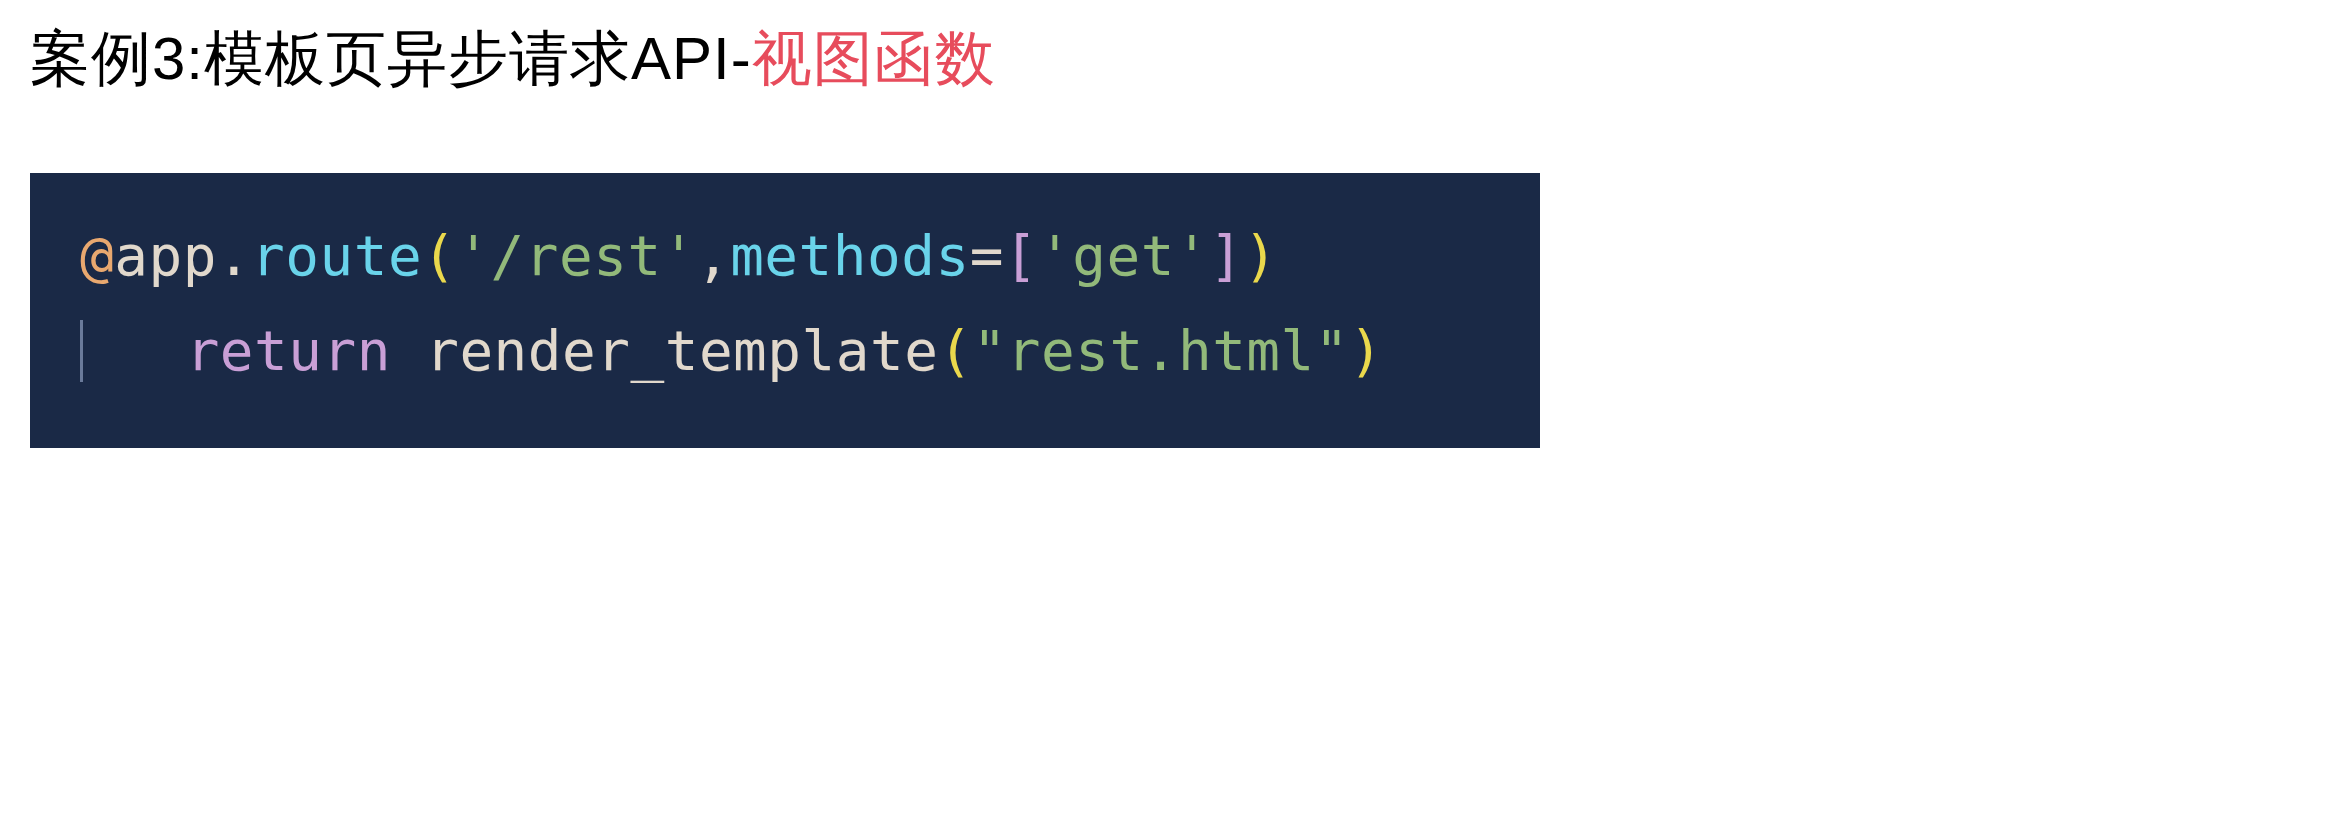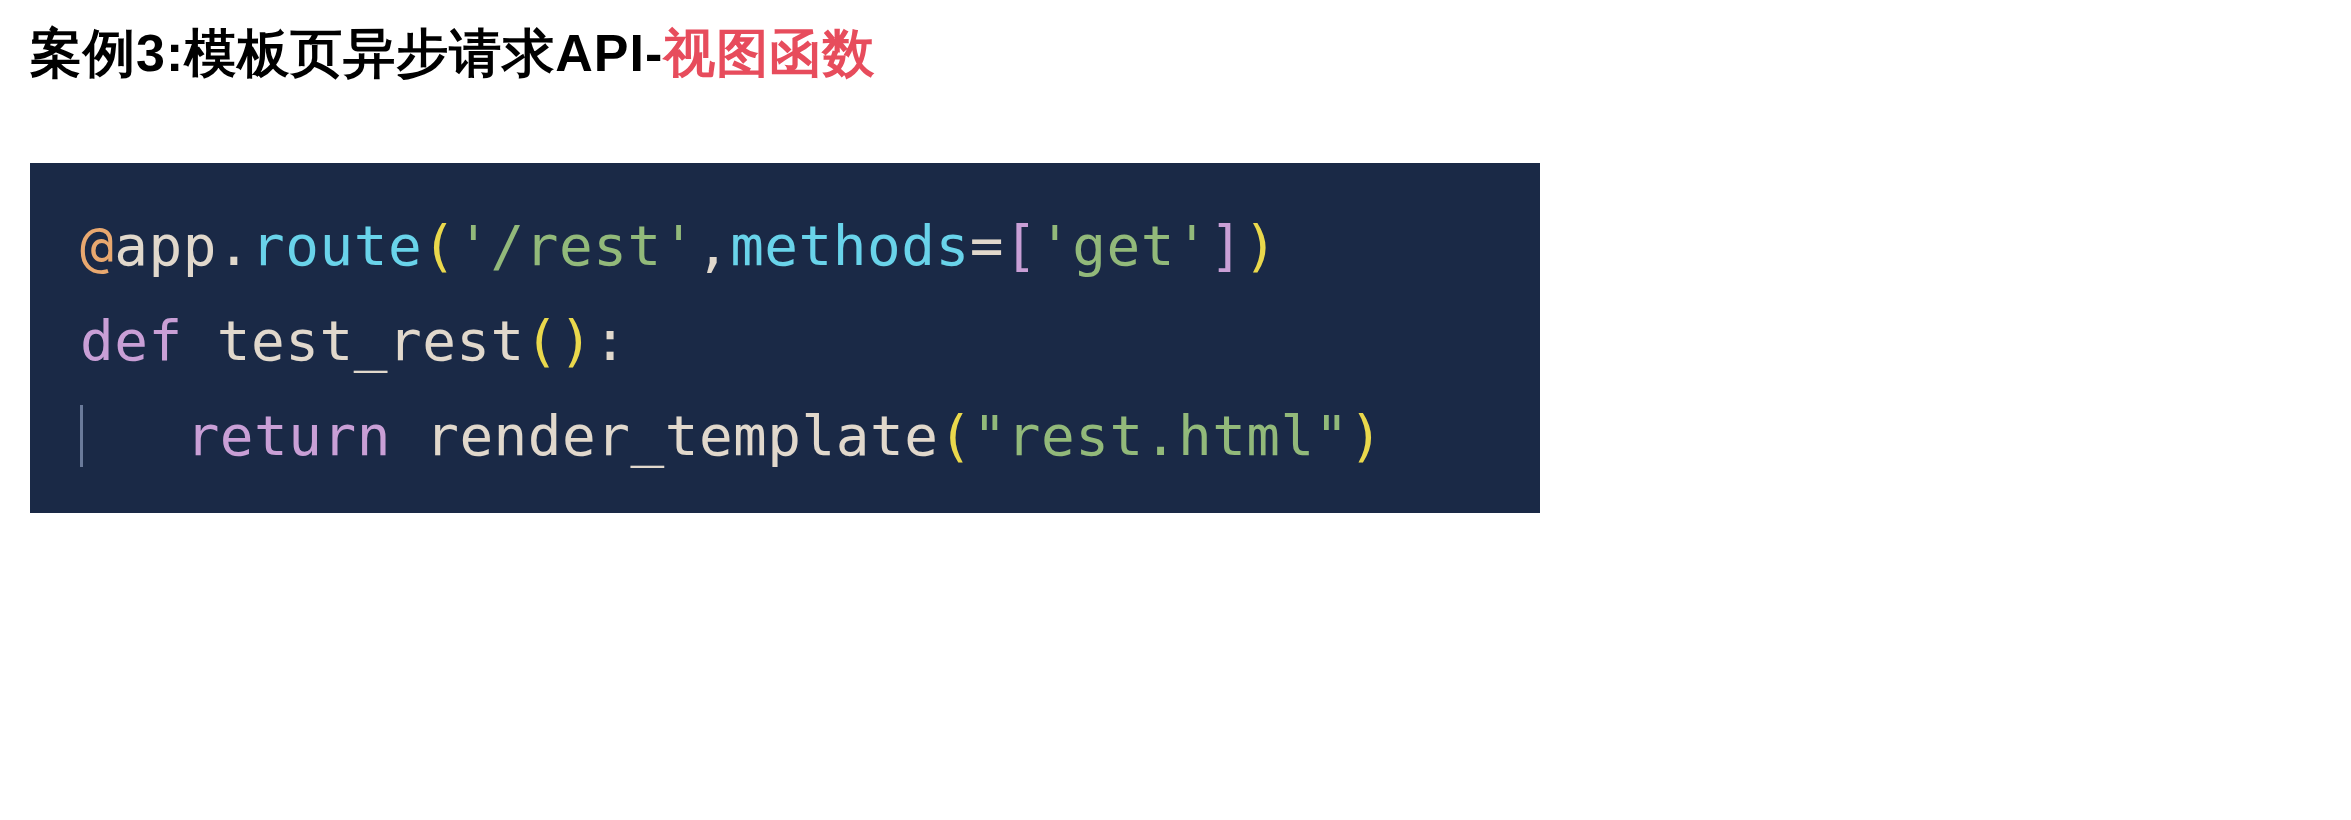--- a/index.html
+++ b/index.html
@@ -3,33 +3,33 @@
   <meta charset="utf-8">
   <style>
     * { margin: 0; padding: 0; box-sizing: border-box; }
     body {
       background: #ffffff;
       font-family: "PingFang SC", "Microsoft YaHei", "Hiragino Sans GB", sans-serif;
       padding: 20px 30px;
       width: 2351px;
     }
     .heading {
-      font-size: 52px;
-      font-weight: 700;
+      font-size: 60px;
+      font-weight: 400;
       color: #000000;
       line-height: 1.3;
       margin-bottom: 75px;
       letter-spacing: 1px;
     }
     .heading-highlight {
       color: #e74c5c;
     }
     .code-block {
       background: #1a2946;
-      padding: 35px 50px 30px 50px;
+      padding: 35px 50px 50px 50px;
       width: 1510px;
       font-family: "SF Mono", "Monaco", "Consolas", "DejaVu Sans Mono", monospace;
       font-size: 56px;
       line-height: 1.7;
       font-weight: 400;
       letter-spacing: 0.5px;
     }
     .code-line {
       white-space: pre;
     }
@@ -60,15 +60,14 @@
   </style>
 </head>
 <body>
 
 <h1 class="heading">
   <span>案例3:模板页异步请求API-</span><span class="heading-highlight">视图函数</span>
 </h1>
 
 <div class="code-block">
   <div class="code-line"><span class="tok-decorator">@</span><span class="tok-object">app</span><span class="tok-dot">.</span><span class="tok-method">route</span><span class="tok-paren">(</span><span class="tok-string">'/rest'</span><span class="tok-comma">,</span><span class="tok-kwarg">methods</span><span class="tok-equals">=</span><span class="tok-bracket">[</span><span class="tok-string">'get'</span><span class="tok-bracket">]</span><span class="tok-paren">)</span></div>
-  <div class="code-line"><span class="tok-keyword">def </span><span class="tok-funcname">test_rest</span><span class="tok-paren">()</span><span class="tok-colon">:</span></div>
   <div class="code-line"><span class="cursor-indent"></span><span>   </span><span class="tok-keyword">return </span><span class="tok-funccall">render_template</span><span class="tok-paren">(</span><span class="tok-string">"rest.html"</span><span class="tok-paren">)</span></div>
 </div>
 
 </body></html>

